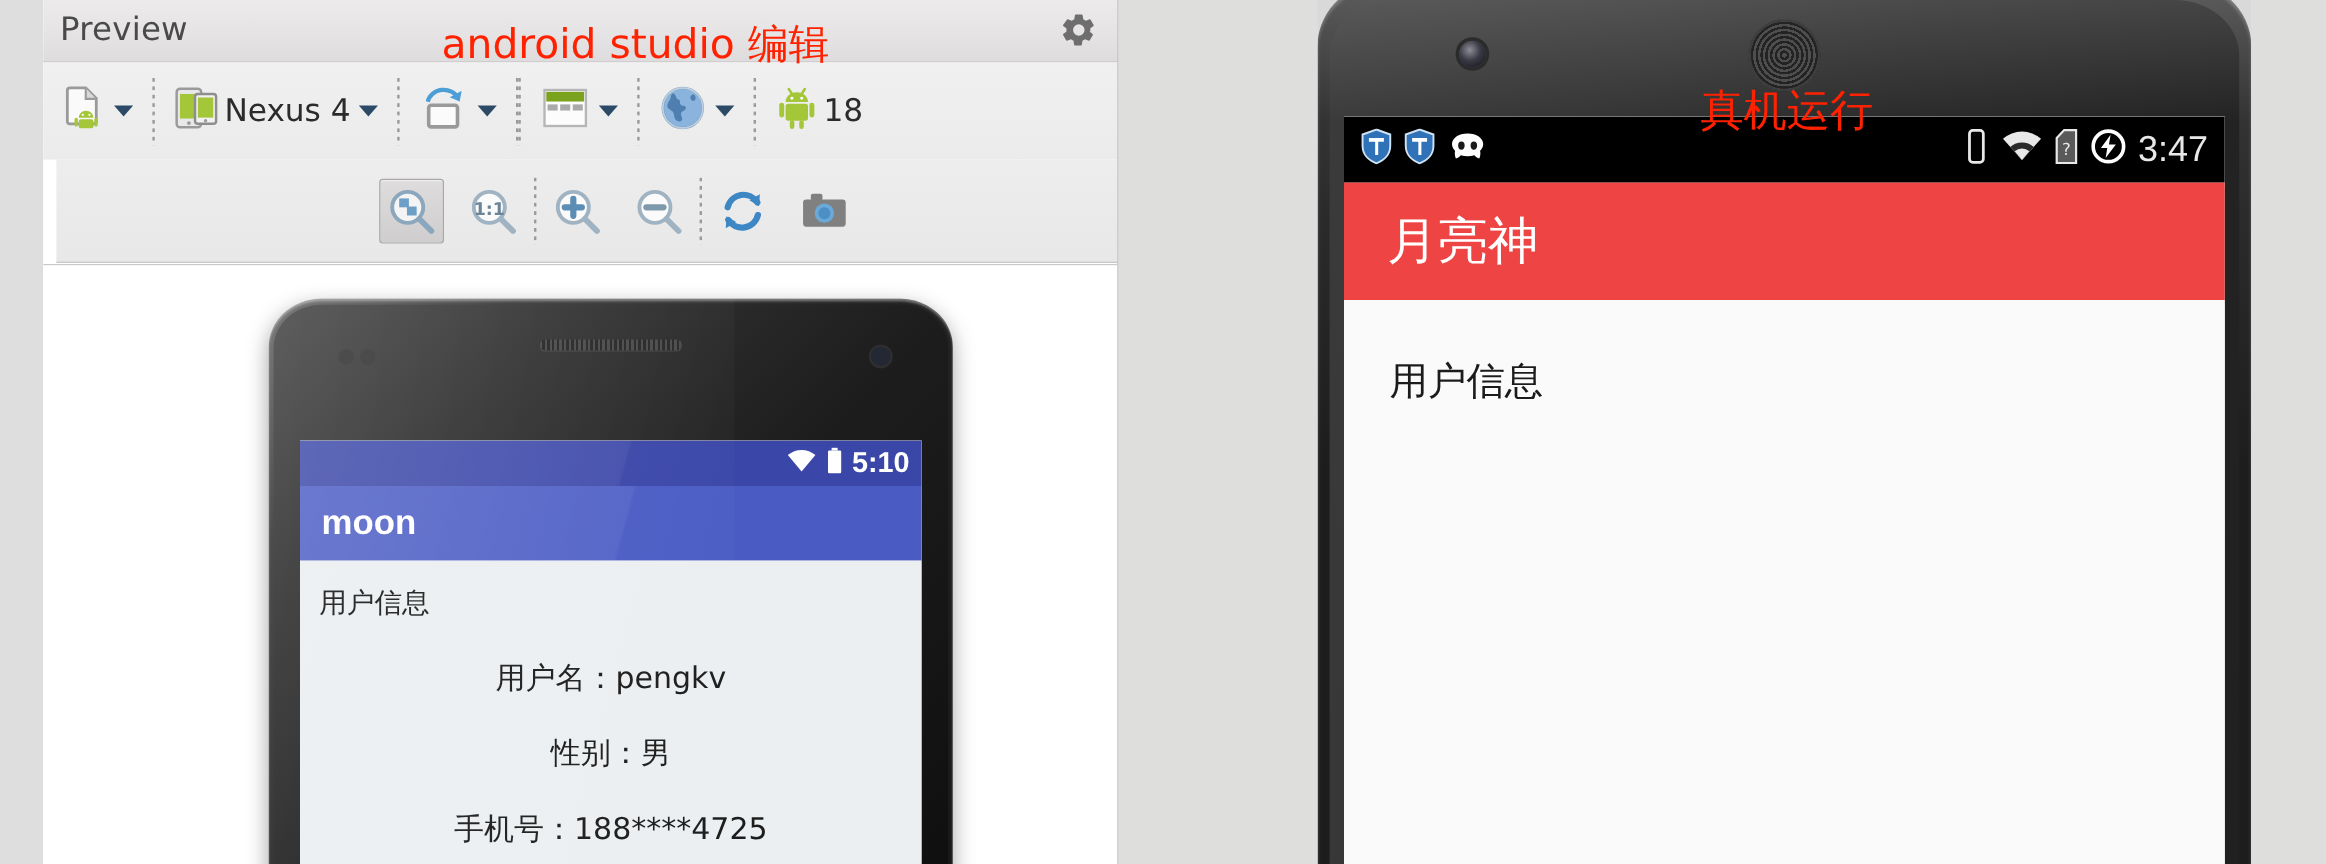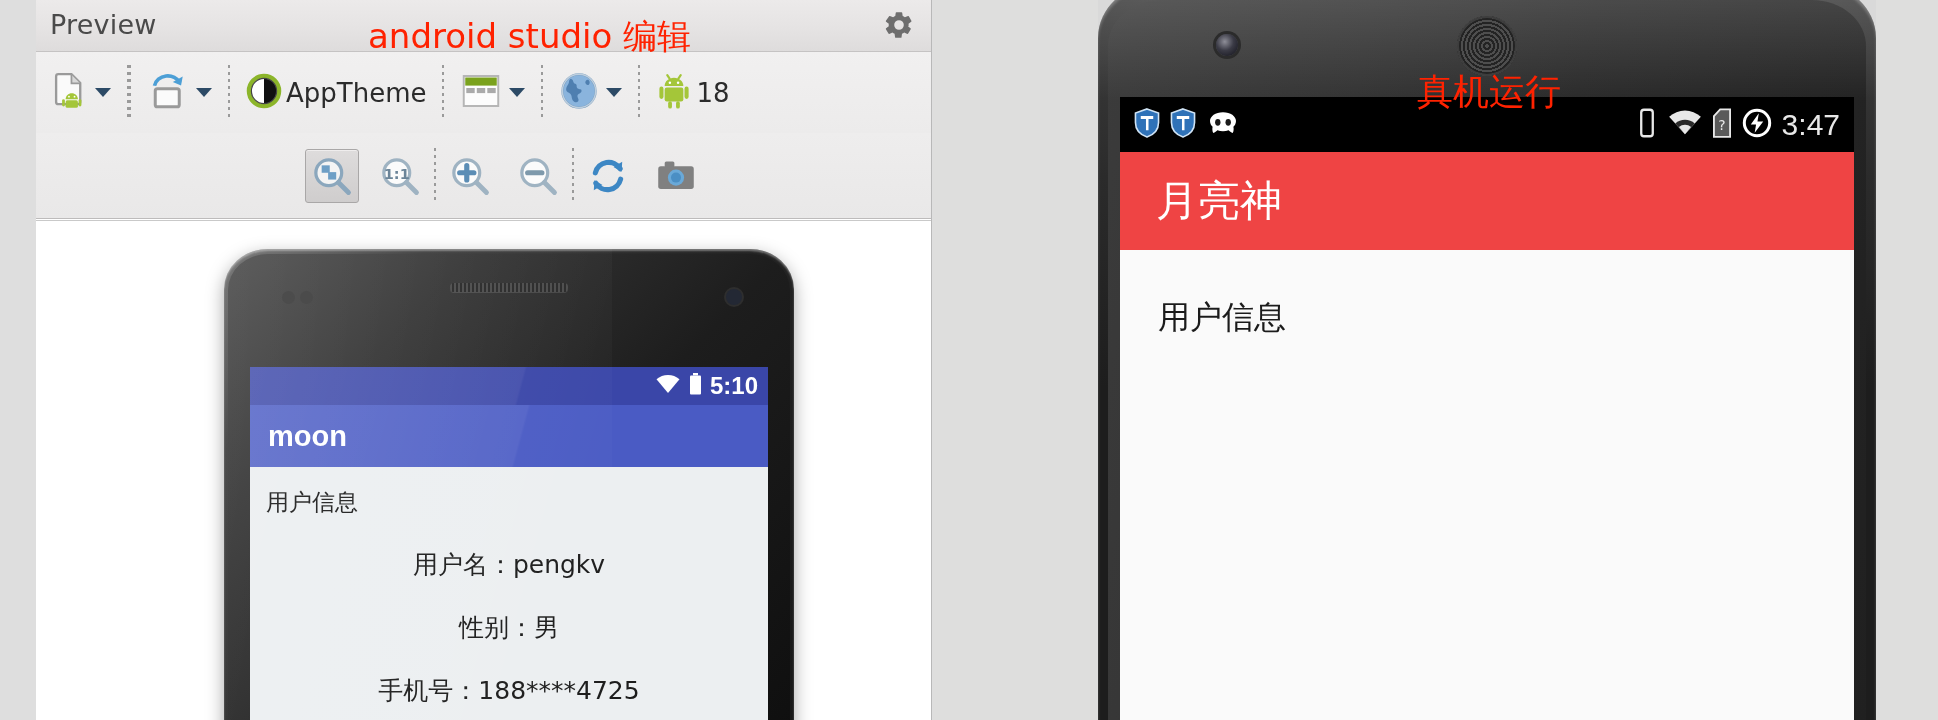--- a/index.html
+++ b/index.html
@@ -34,21 +34,21 @@
     position:absolute;right:14px;top:6px;width:38px;height:38px;
     display:flex;align-items:center;justify-content:center;
   }
   #as-toolbar1{
     position:absolute;left:0;top:52px;width:896px;height:81px;
     background:linear-gradient(to bottom,#f1f0f0 0%,#ecebeb 100%);
     display:flex;align-items:center;
     box-sizing:border-box;
   }
   #as-toolbar2{
-    position:absolute;left:0;top:133px;width:896px;height:86px;
+    position:absolute;left:11px;top:133px;width:896px;height:86px;
     background:linear-gradient(to bottom,#eeeded 0%,#e9e8e8 100%);
     border-bottom:1px solid #bdbbbb;
     display:flex;align-items:center;justify-content:flex-end;
     padding-right:222px;
     box-sizing:border-box;
   }
   .tb-group{display:flex;align-items:center;height:62px;padding:0 11px;}
   .tb-item{
     display:flex;align-items:center;gap:4px;
     padding:4px 5px;border-radius:3px;cursor:default;
@@ -249,51 +249,54 @@
                   <circle cx="15.1" cy="16.9" r=".62"></circle>
                 </g>
             </svg>
           </span>
           <span class="caret"></span>
         </div>
       </div>
 
       <div class="dotsep"></div>
 
+      <div class="tb-group">
+        <div class="tb-item">
+          <span>
+            <svg width="38" height="40" viewBox="0 0 26 26">
+              <rect x="1.5" y="2" width="14" height="22" rx="2" fill="#e8e8e8" stroke="#9a9a9a" stroke-width="1.4"></rect>
+              <rect x="3.4" y="5" width="10.2" height="14" fill="#a4c639"></rect>
+              <rect x="12" y="5" width="12" height="17" rx="1.6" fill="#f2f2f2" stroke="#8e8e8e" stroke-width="1.4"></rect>
+              <rect x="13.6" y="7" width="8.8" height="11.5" fill="#a4c639"></rect>
+              <circle cx="8.5" cy="21.6" r="1.1" fill="#9a9a9a"></circle>
+              <circle cx="18" cy="20.2" r=".95" fill="#9a9a9a"></circle>
+            </svg>
+          </span>
+          <span class="tb-label">Nexus 4</span>
+          <span class="caret"></span>
+        </div>
+      </div>
 
       <div class="dotsep"></div>
 
       <div class="tb-group">
         <div class="tb-item">
           <span>
             <svg width="42" height="40" viewBox="0 0 28 26">
               <path d="M5 9.5 A9 8 0 0 1 22 7.5" fill="none" stroke="#4c9fd6" stroke-width="2.4"></path>
               <path d="M23.8 3.4 22.7 9.4 17.2 7z" fill="#4c9fd6"></path>
               <rect x="5.5" y="11.5" width="16" height="12" rx="1.4" fill="#fbfbfb" stroke="#9a9a9a" stroke-width="2"></rect>
             </svg>
           </span>
           <span class="caret"></span>
         </div>
       </div>
 
       <div class="dotsep"></div>
 
-      <div class="tb-group">
-        <div class="tb-item">
-          <span>
-            <svg width="36" height="36" viewBox="0 0 24 24">
-              <circle cx="12" cy="12" r="10" fill="#ffffff" stroke="#8cb52a" stroke-width="3"></circle>
-              <path d="M12 3.6a8.4 8.4 0 0 1 0 16.8z" fill="#111"></path>
-              <path d="M12 3.6a8.4 8.4 0 0 0 0 16.8z" fill="#fff"></path>
-              <circle cx="12" cy="12" r="8.4" fill="none" stroke="#444" stroke-width=".8"></circle>
-            </svg>
-          </span>
-          <span class="tb-label">AppTheme</span>
-        </div>
-      </div>
 
       <div class="dotsep"></div>
 
       <div class="tb-group">
         <div class="tb-item">
           <span>
             <svg width="42" height="40" viewBox="0 0 28 26">
               <rect x="2.5" y="3" width="23" height="20" fill="#fcfcfc" stroke="#b5b5b5" stroke-width="1.3"></rect>
               <rect x="3.5" y="4" width="21" height="5.4" fill="#7aa21d"></rect>
               <rect x="4.2" y="11" width="5.6" height="3.4" fill="#aaaaaa"></rect>

